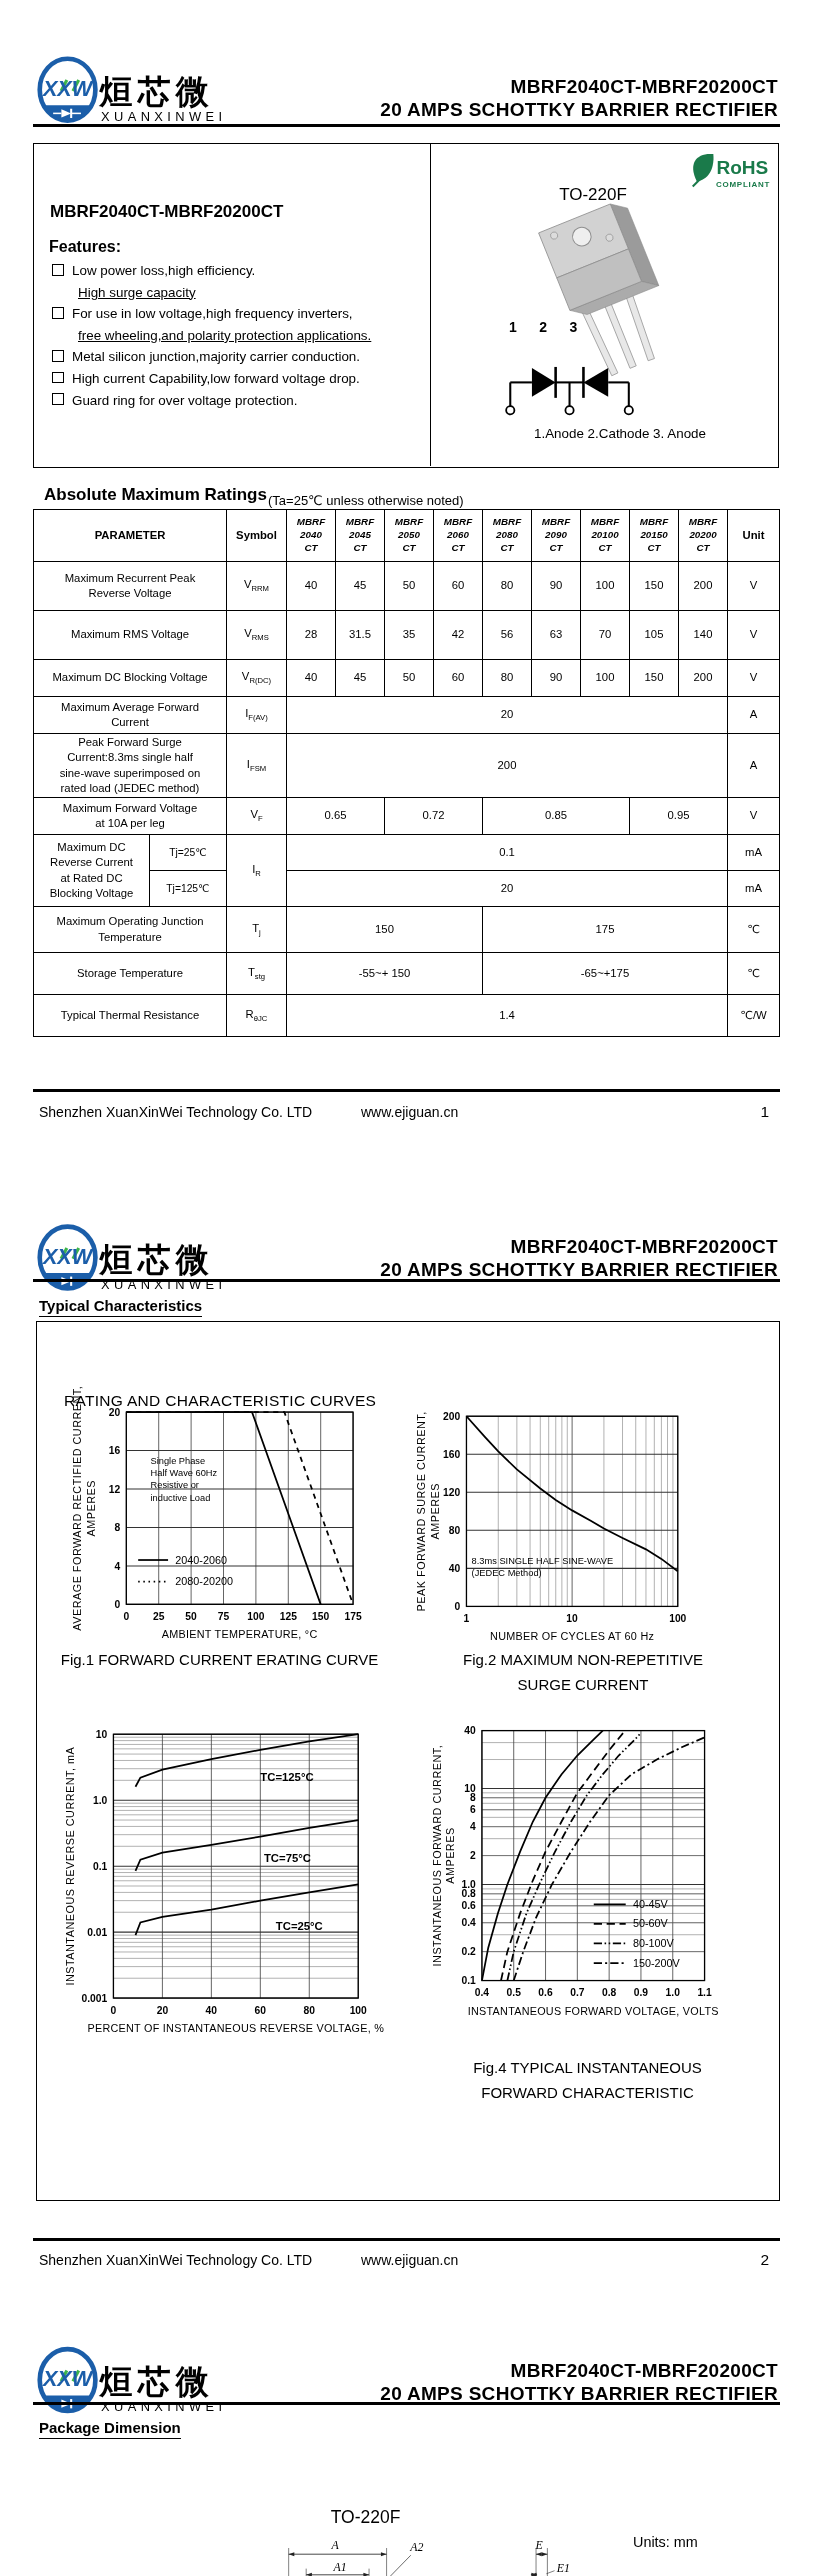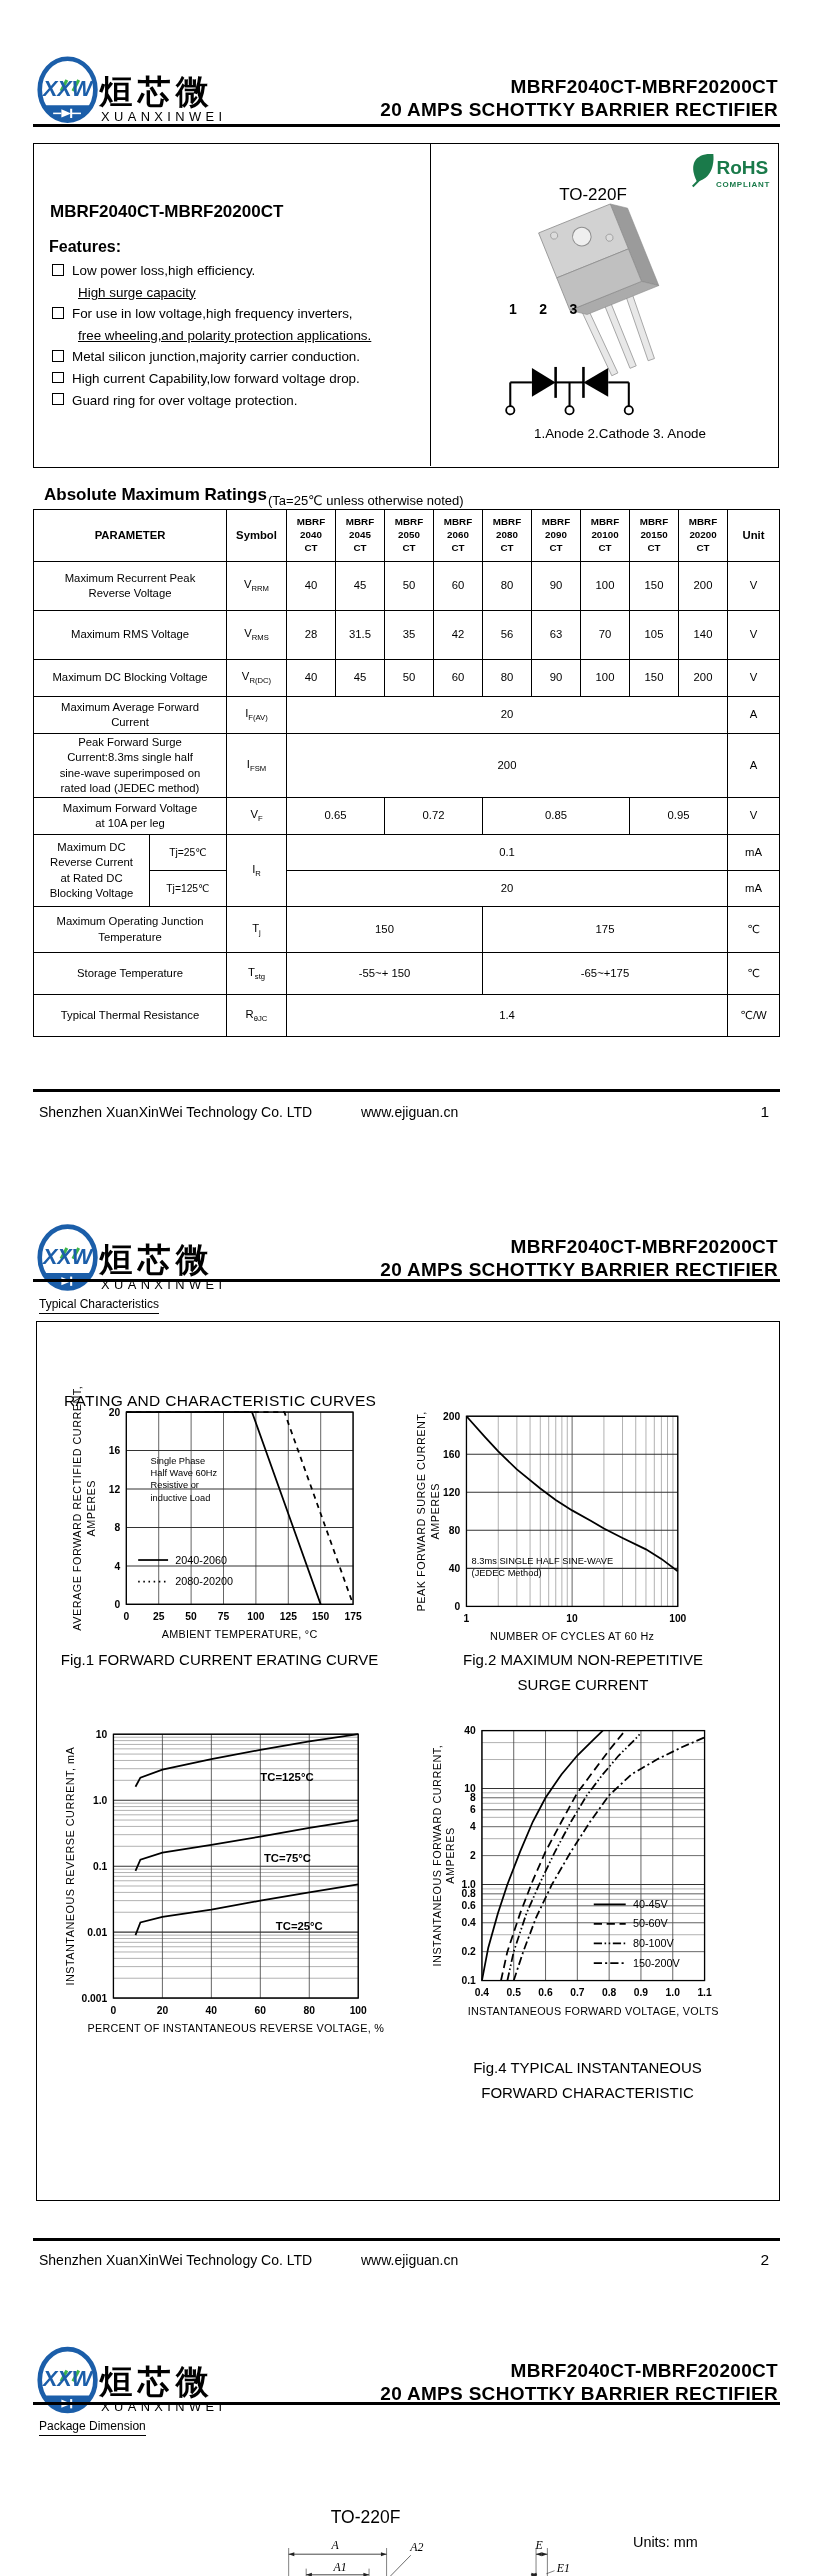--- a/index.html
+++ b/index.html
@@ -17,34 +17,34 @@
   
   .prod-box{position:absolute;left:33px;top:143px;width:744px;height:323px;border:1px solid #000;}
   .vdiv{position:absolute;left:430px;top:143px;width:1px;height:323px;background:#000;}
   .partnum{position:absolute;left:50px;top:202px;font-size:17px;font-weight:600;}
   .feat-title{position:absolute;left:49px;top:238px;font-size:16px;font-weight:bold;}
   .features{position:absolute;left:52px;top:260px;font-size:13.4px;}
   .f-line{line-height:21.6px;white-space:nowrap;}
   .f-ind{padding-left:26px;text-decoration:underline;}
   .sq{display:inline-block;width:9.8px;height:9.8px;border:1px solid #000;margin-right:8.2px;vertical-align:-0.5px;}
   .to220f-1{position:absolute;left:526px;top:185px;width:134px;text-align:center;font-size:17px;}
-  .pins123{position:absolute;left:509px;top:301px;font-size:14px;font-weight:bold;letter-spacing:9.3px;}
+  .pins123{position:absolute;left:509px;top:319px;font-size:14px;font-weight:bold;letter-spacing:9.3px;}
   .pinout{position:absolute;left:479px;top:426px;width:227px;text-align:right;font-size:13.4px;}
   .amr-title{position:absolute;left:44px;top:485px;font-size:17px;font-weight:bold;}
   .amr-note{position:absolute;left:268px;top:493px;font-size:13px;}
   
   table{border-collapse:collapse;table-layout:fixed;}
   #amr{position:absolute;left:33px;top:509px;width:747px;font-size:11.3px;text-align:center;}
   #amr td{border:1px solid #000;border-top-width:1.5px;border-bottom-width:1.5px;padding:1px;vertical-align:middle;line-height:1.35;}
   #amr{border:1.5px solid #000;}
   #amr .b{font-weight:bold;}
-  #amr .mh{font-size:9.8px;font-weight:bold;line-height:1.3;}
+  #amr .mh{font-size:9.8px;font-weight:bold;line-height:1.3;font-style:italic;}
   #amr sub{font-size:68%;}
   
-  .sec-title{position:absolute;font-size:12px;font-weight:normal;border-bottom:1.5px solid #000;padding-bottom:1.5px;}
+  .sec-title{position:absolute;font-size:15px;font-weight:bold;border-bottom:1.5px solid #000;padding-bottom:1.5px;}
   .curves-box{position:absolute;left:36px;top:1321px;width:742px;height:878px;border:1px solid #000;}
   .curves-title{position:absolute;left:64px;top:1344px;font-size:15.5px;letter-spacing:0.3px;margin-top:48px;}
   .fig-cap{position:absolute;text-align:center;font-size:15px;line-height:25px;}
   
   .to220f-3{position:absolute;left:278px;top:2507px;width:175px;text-align:center;font-size:17.5px;}
   .units{position:absolute;left:633px;top:2534px;font-size:14.4px;}
 </style>
 </head>
 <body>
 

